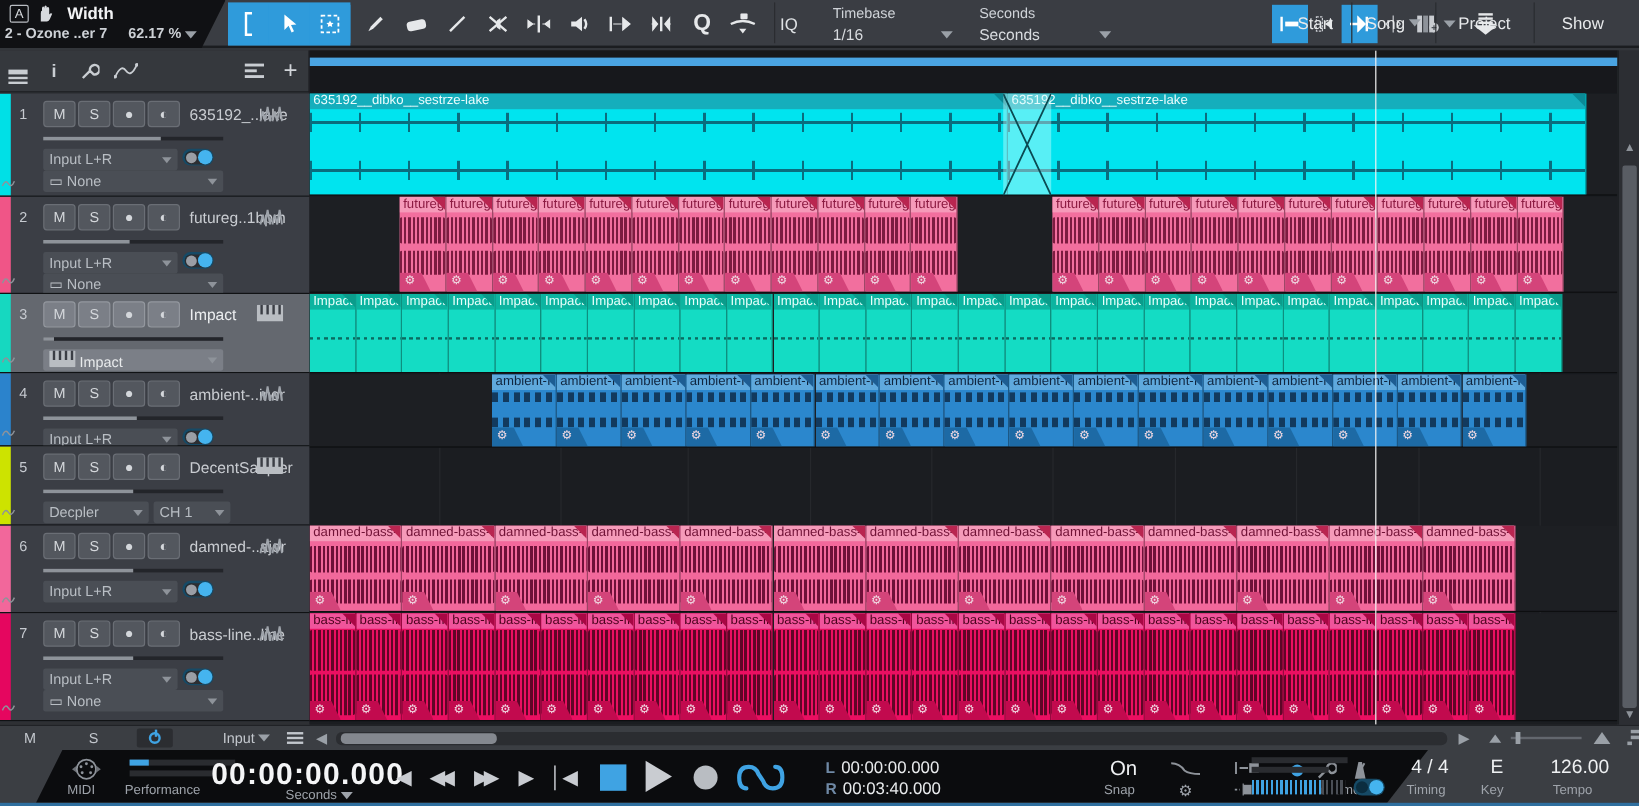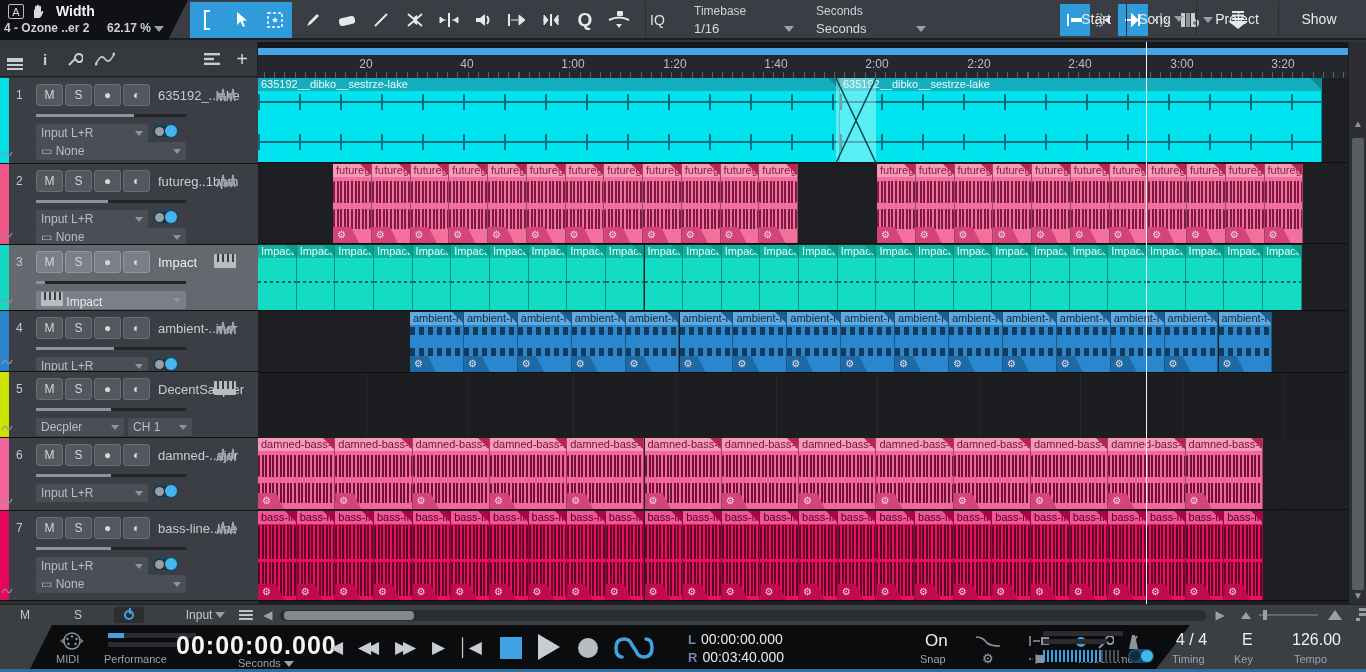--- a/index.html
+++ b/index.html
@@ -122,21 +122,21 @@
   <div class="topbar">
     <div class="macro">
       <div class="macro-row1">
         <div class="macro-a">A</div>
         <svg width="14" height="15" viewBox="0 0 14 15">
             <path d="M3 14 L3 7 Q3 5 4 5 L4 8 L4 3 Q4 1.5 5 1.5 Q6 1.5 6 3 L6 7 L6 2 Q6 0.5 7 0.5 Q8 0.5 8 2 L8 7 L8 3 Q8 1.8 9 1.8 Q10 1.8 10 3.2 L10 8 Q11.5 6.5 12.5 7.5 L10.5 12 Q9.5 14 8 14 Z" fill="#d7dade"></path>
           </svg>
         <span class="macro-title">Width</span>
       </div>
       <div class="macro-row2">
-        <span>4 - Ozone ..er 2</span>
+        <span>2 - Ozone ..er 7</span>
         <span><span>62.17 %</span><span class="caret"></span></span>
       </div>
     </div>
 
     <div class="tbgroup" style="left:190px; background:#2f9bdb;">
       <div class="tbtn sel">
           <svg width="8" height="20" viewBox="0 0 8 20">
             <path d="M7 1 H2 V19 H7" stroke="#fff" stroke-width="2" fill="none"></path>
           </svg>
         </div>
@@ -553,32 +553,20 @@
               <span class="dcaret"></span>
             </div>
           </div>
         </div>
       </div>
   </div>
 
   <div class="arrange">
     <div class="loopstrip"></div>
     <div class="loopbar"></div>
-    <div class="ruler" id="ruler">
-        <div class="rtick" style="left: 108px;">20</div>
-        <div class="rtick" style="left: 209px;">40</div>
-        <div class="rtick" style="left: 315px;">1:00</div>
-        <div class="rtick" style="left: 417px;">1:20</div>
-        <div class="rtick" style="left: 518px;">1:40</div>
-        <div class="rtick" style="left: 619px;">2:00</div>
-        <div class="rtick" style="left: 721px;">2:20</div>
-        <div class="rtick" style="left: 822px;">2:40</div>
-        <div class="rtick" style="left: 924px;">3:00</div>
-        <div class="rtick" style="left: 1025px;">3:20</div>
-      </div>
     <div class="lanes" id="lanes">
         <div class="gridline" style="left: 108px;"></div>
         <div class="gridline" style="left: 209px;"></div>
         <div class="gridline" style="left: 315px;"></div>
         <div class="gridline" style="left: 417px;"></div>
         <div class="gridline" style="left: 518px;"></div>
         <div class="gridline" style="left: 619px;"></div>
         <div class="gridline" style="left: 721px;"></div>
         <div class="gridline" style="left: 822px;"></div>
         <div class="gridline" style="left: 924px;"></div>

